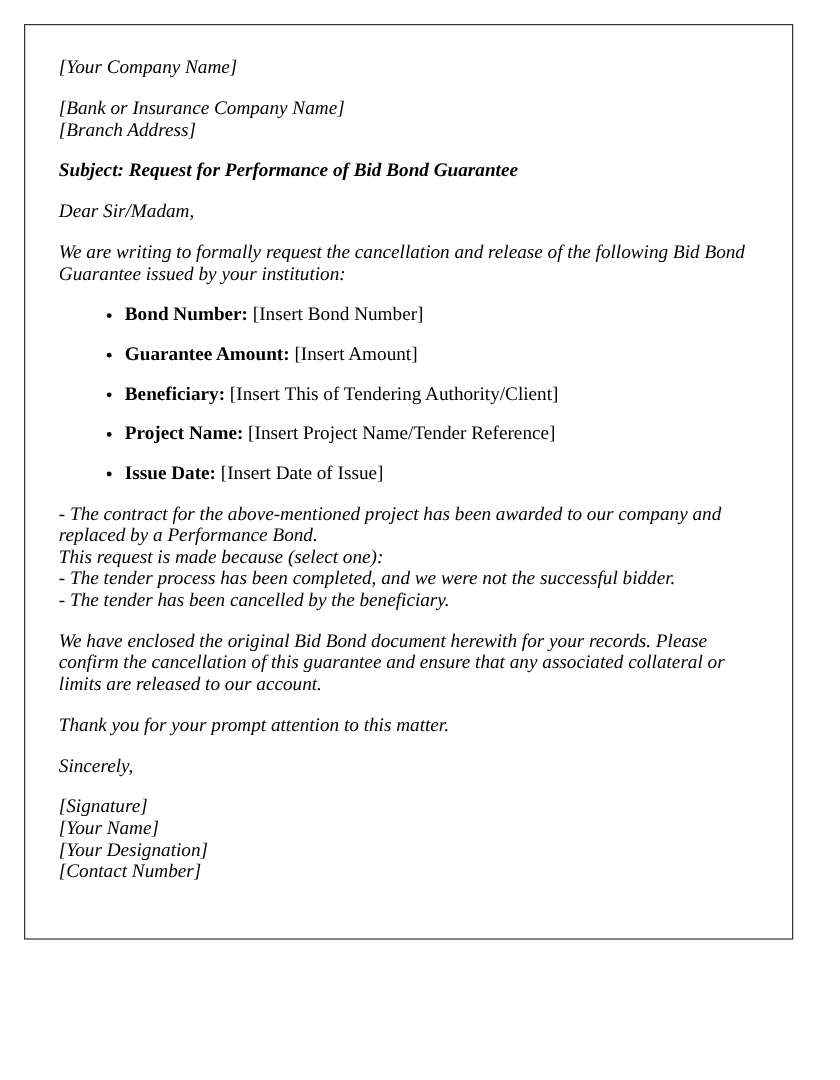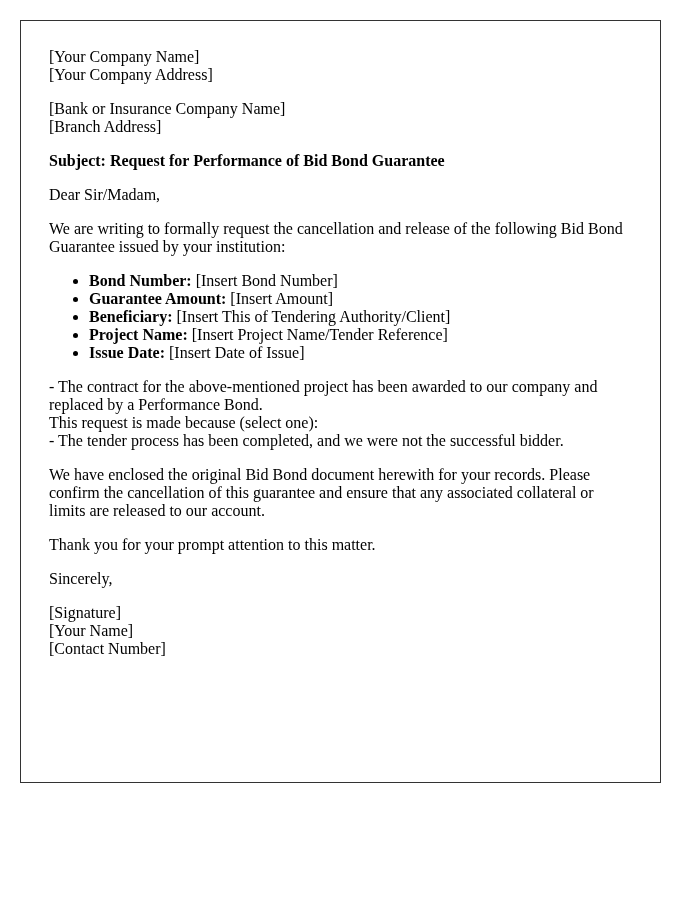--- a/index.html
+++ b/index.html
@@ -1,52 +1,53 @@
 <!DOCTYPE html>
 <html><head>
 <meta charset="utf-8">
 <style>
   html, body { margin: 0; padding: 0; background: #ffffff; }
   body { width: 700px; height: 900px; position: relative; font-family: "Liberation Serif", serif; font-size: 16px; line-height: 18px; color: #000; }
   .letter { position: absolute; left: 20px; top: 20px; width: 583px; height: 723px; border: 1px solid #333333; padding: 11px 28px 27px 28px; }
-  p { margin: 16px 0; }
+  p { margin: 16px 0; font-style: italic; }
   .line { display: block; }
   ul { margin: 16px 0; padding-left: 40px; }
-  li { margin: 0; }
+  li { margin: 15px; }
   .subject { font-weight: bold; }
   b { font-weight: bold; }
 </style>
 </head>
 <body>
 
 <div class="letter">
   <p>
     <span class="line">[Your Company Name]</span>
-    <span class="line">[Your Company Address]</span>
   </p>
   <p>
     <span class="line">[Bank or Insurance Company Name]</span>
     <span class="line">[Branch Address]</span>
   </p>
   <p class="subject">Subject: Request for Performance of Bid Bond Guarantee</p>
   <p>Dear Sir/Madam,</p>
   <p>We are writing to formally request the cancellation and release of the following Bid Bond Guarantee issued by your institution:</p>
   <ul>
     <li><b>Bond Number:</b><span> [Insert Bond Number]</span></li>
     <li><b>Guarantee Amount:</b><span> [Insert Amount]</span></li>
     <li><b>Beneficiary:</b><span> [Insert This of Tendering Authority/Client]</span></li>
     <li><b>Project Name:</b><span> [Insert Project Name/Tender Reference]</span></li>
     <li><b>Issue Date:</b><span> [Insert Date of Issue]</span></li>
   </ul>
   <p>
     <span class="line">- The contract for the above-mentioned project has been awarded to our company and replaced by a Performance Bond.</span>
     <span class="line">This request is made because (select one):</span>
     <span class="line">- The tender process has been completed, and we were not the successful bidder.</span>
+    <span class="line">- The tender has been cancelled by the beneficiary.</span>
   </p>
   <p>We have enclosed the original Bid Bond document herewith for your records. Please confirm the cancellation of this guarantee and ensure that any associated collateral or limits are released to our account.</p>
   <p>Thank you for your prompt attention to this matter.</p>
   <p>Sincerely,</p>
   <p>
     <span class="line">[Signature]</span>
     <span class="line">[Your Name]</span>
+    <span class="line">[Your Designation]</span>
     <span class="line">[Contact Number]</span>
   </p>
 </div>
 
 </body></html>

